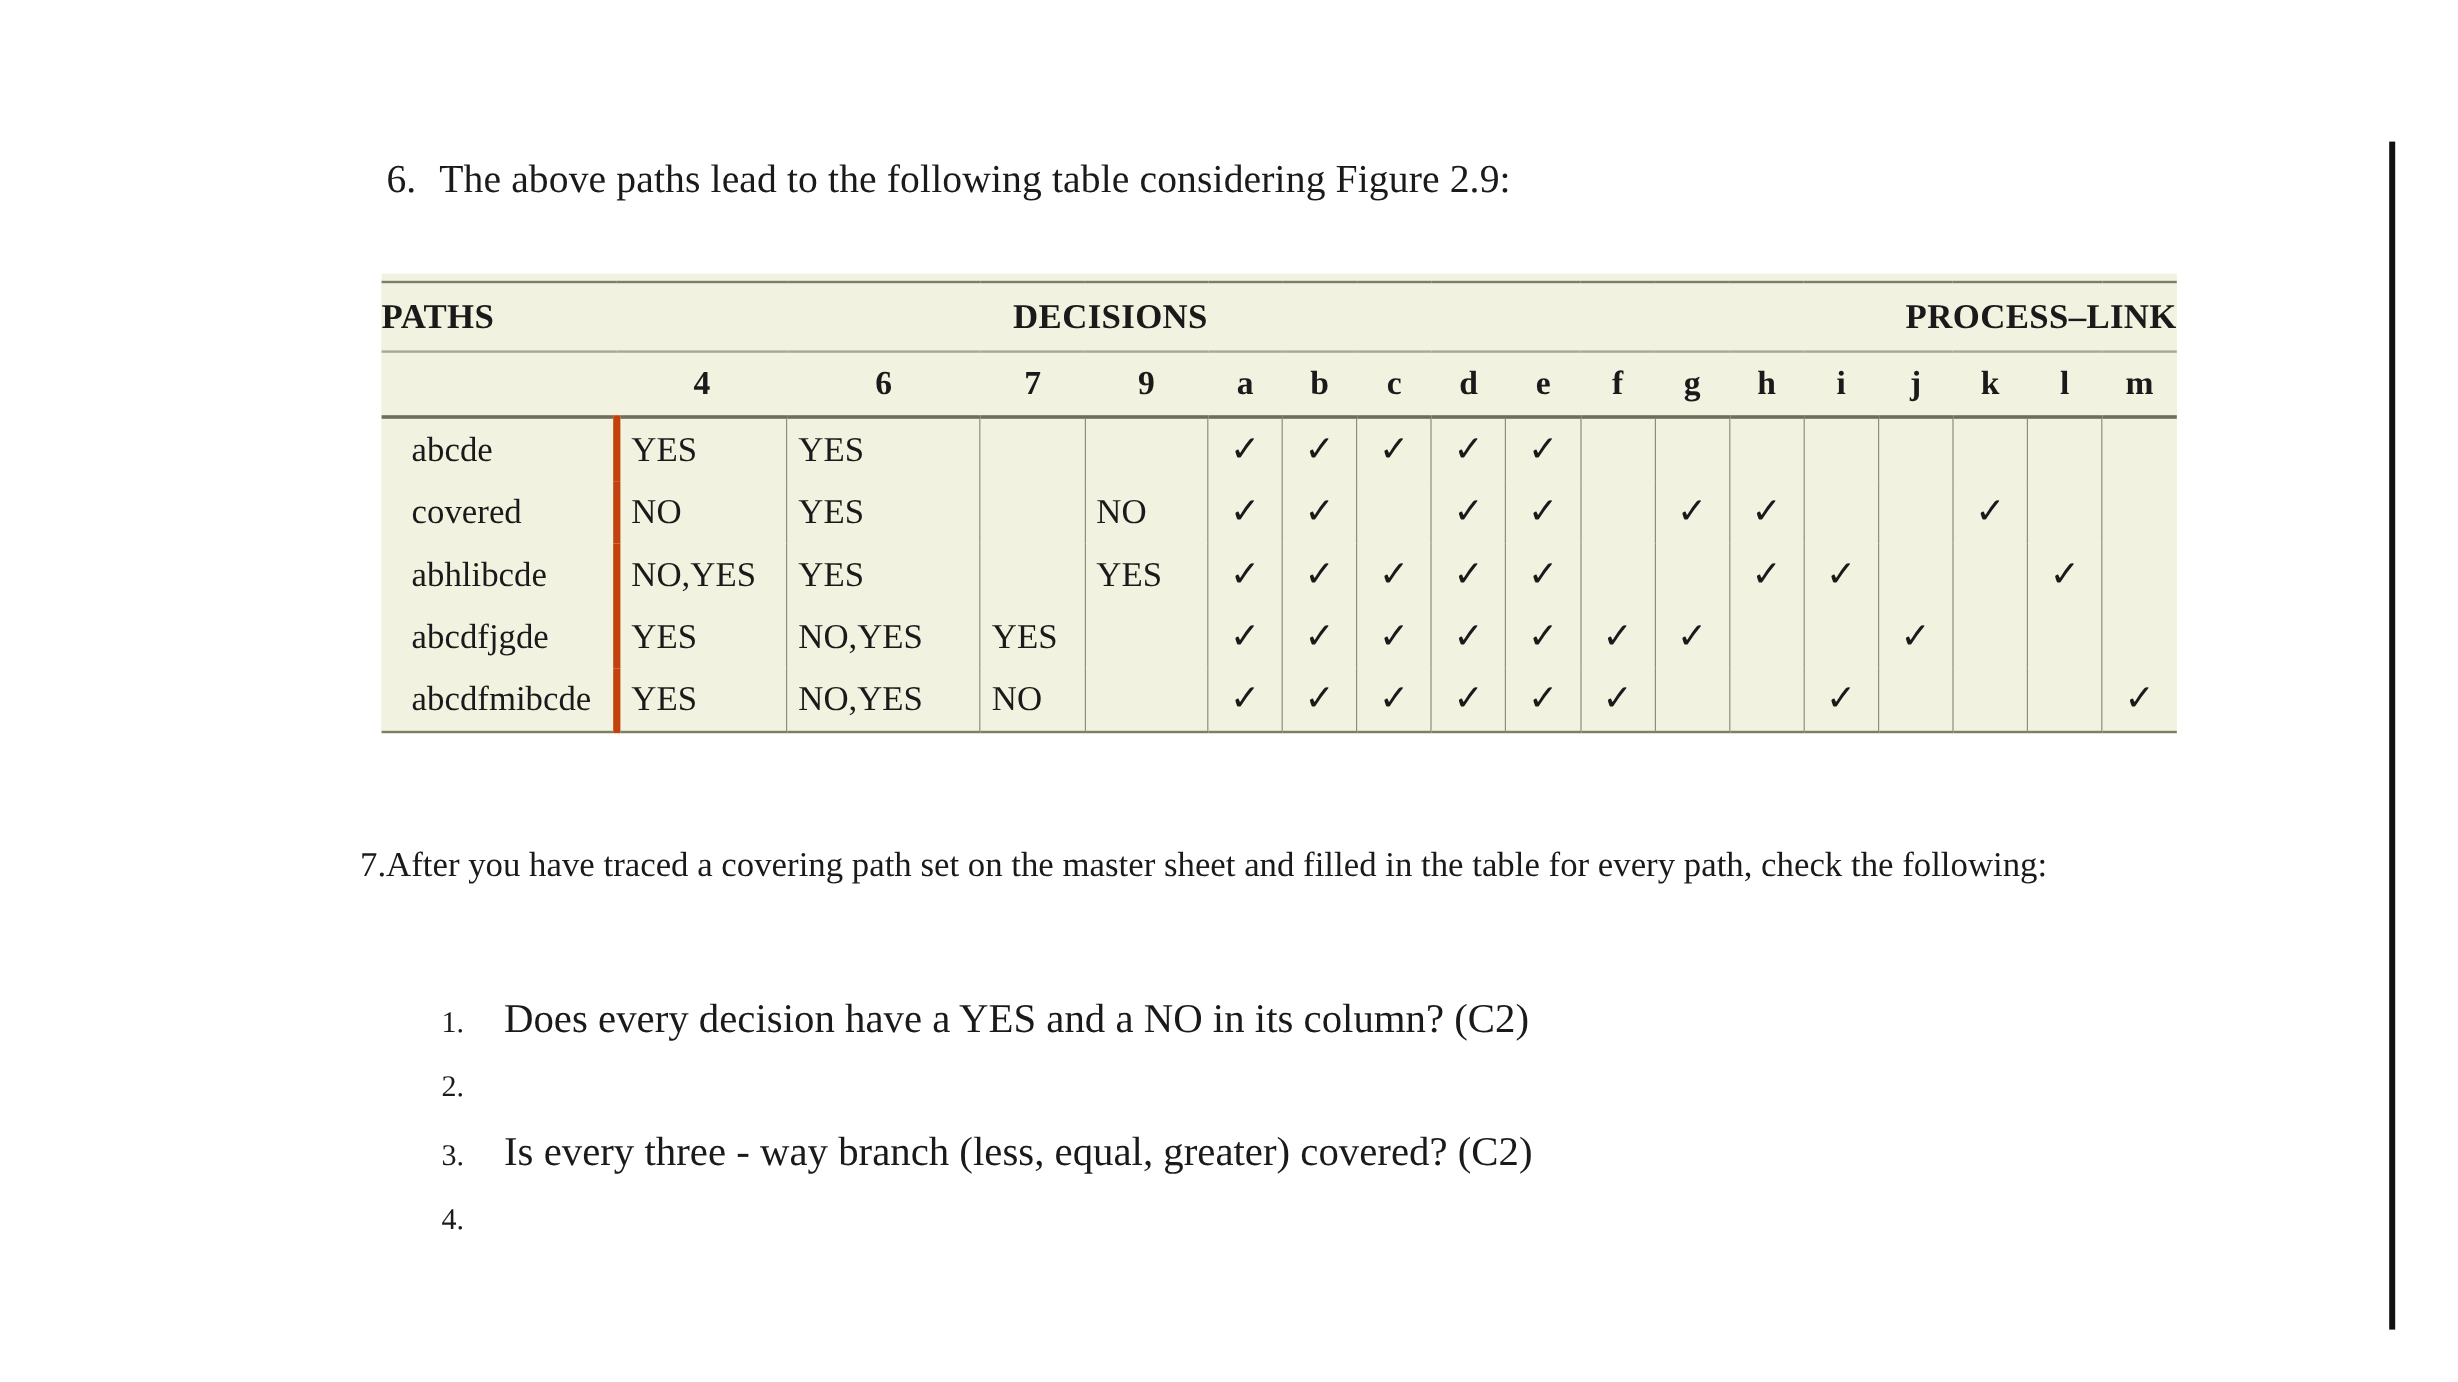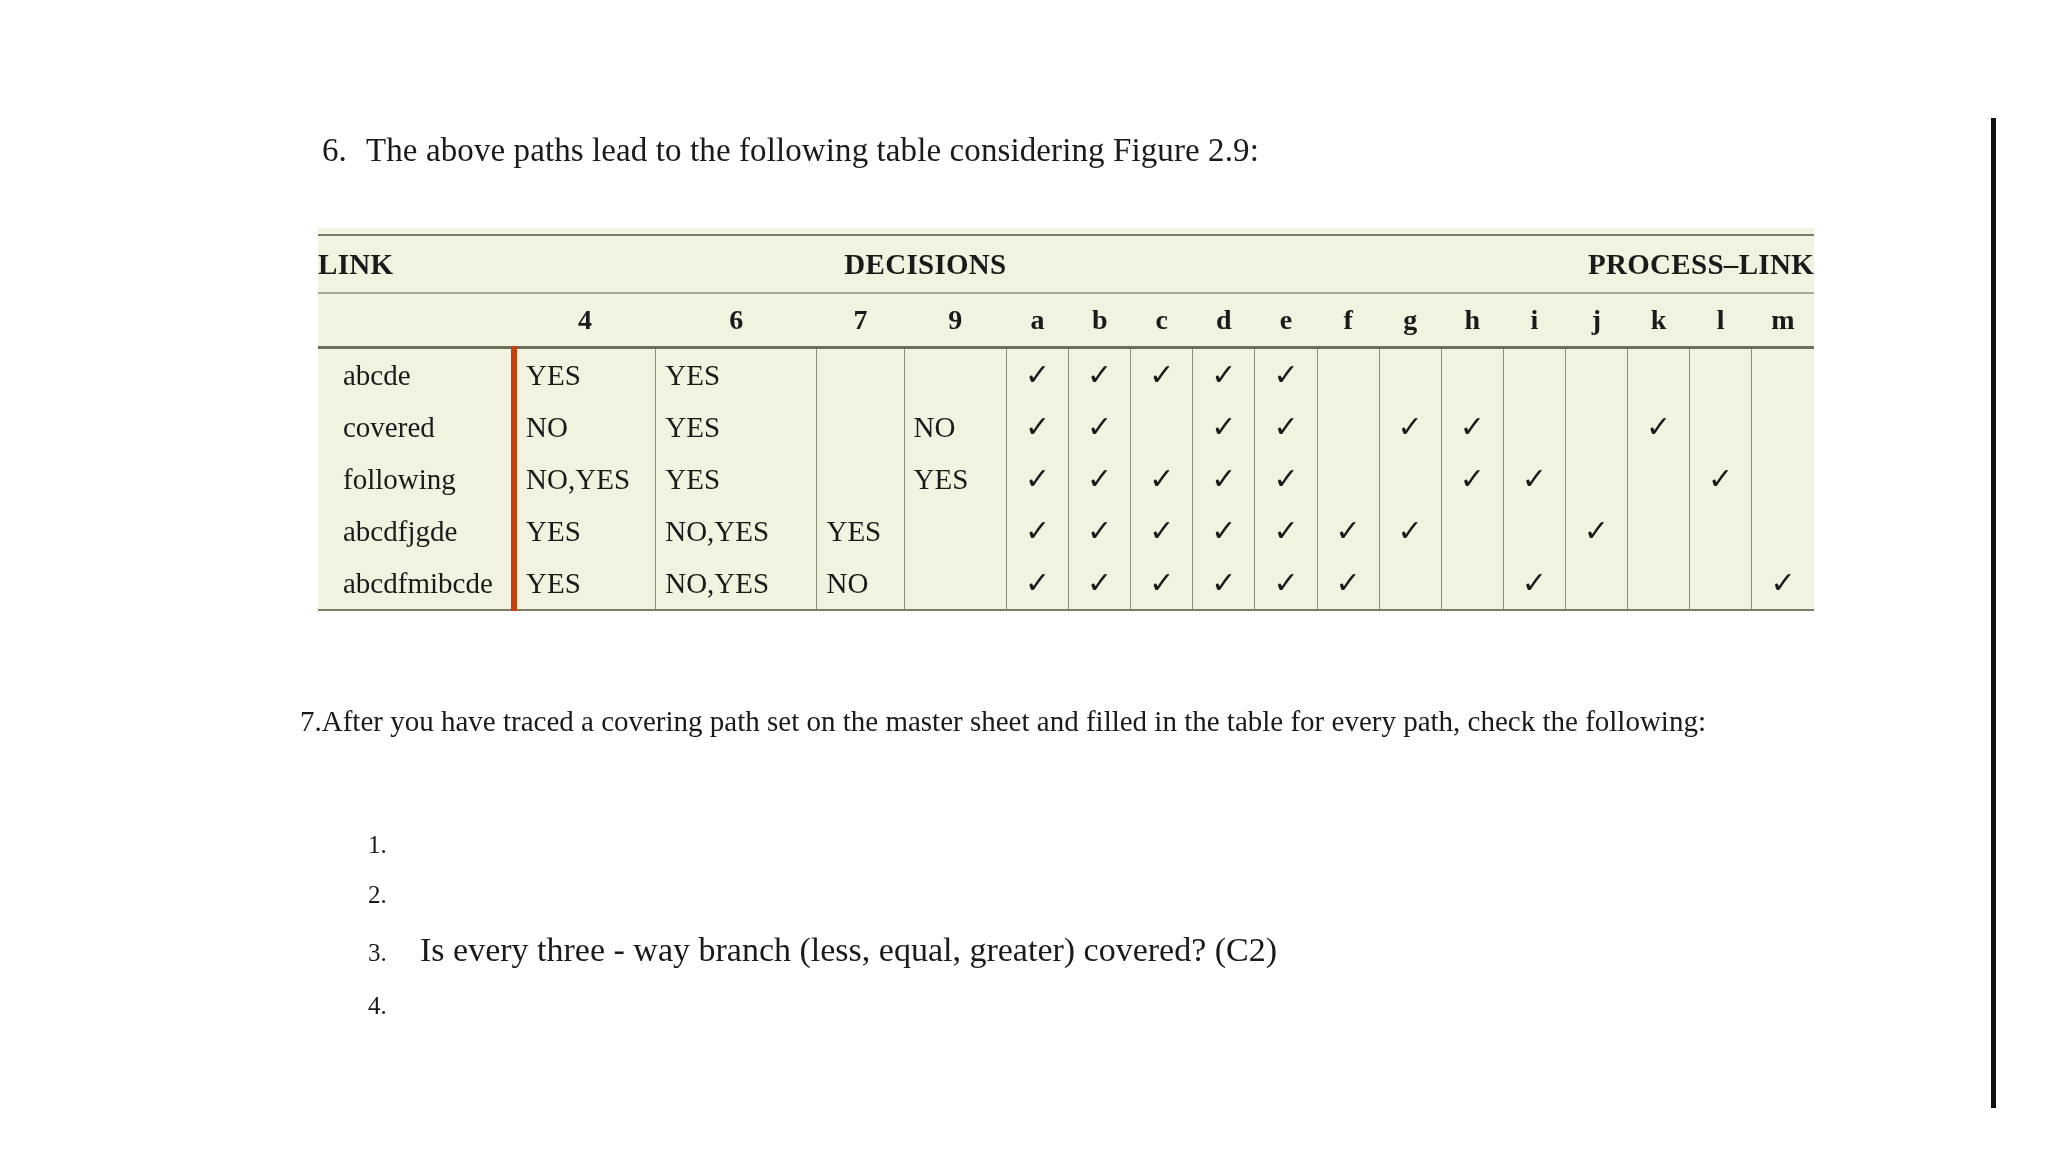--- a/index.html
+++ b/index.html
@@ -185,21 +185,21 @@
       <col style="width:57px">
         <col style="width:57px">
         <col style="width:57px">
       <col style="width:57px">
         <col style="width:57px">
         <col style="width:57px">
       <col style="width:57px">
     </colgroup>
     <thead>
       <tr class="group-row">
-        <th class="g-paths" colspan="1">LINK</th>
+        <th class="g-paths" colspan="1">PATHS</th>
         <th class="g-dec" colspan="4">DECISIONS</th>
         <th class="g-proc" colspan="13">PROCESS–LINK</th>
       </tr>
       <tr class="sub-row">
         <th class="blank-paths"></th>
         <th>4</th>
         <th>6</th>
         <th>7</th>
         <th>9</th>
         <th>a</th>
@@ -252,21 +252,21 @@
           <td class="link-cell"><span class="tick off">✓</span></td>
           <td class="link-cell"><span class="tick">✓</span></td>
           <td class="link-cell"><span class="tick">✓</span></td>
           <td class="link-cell"><span class="tick off">✓</span></td>
           <td class="link-cell"><span class="tick off">✓</span></td>
           <td class="link-cell"><span class="tick">✓</span></td>
           <td class="link-cell"><span class="tick off">✓</span></td>
           <td class="link-cell last-col"><span class="tick off">✓</span></td>
         </tr>
         <tr class="data-row">
-          <td class="path-cell">following</td>
+          <td class="path-cell">abhlibcde</td>
           <td class="dec-cell">NO,YES</td>
           <td class="dec-cell">YES</td>
           <td class="dec-cell"></td>
           <td class="dec-cell">YES</td>
           <td class="link-cell"><span class="tick">✓</span></td>
           <td class="link-cell"><span class="tick">✓</span></td>
           <td class="link-cell"><span class="tick">✓</span></td>
           <td class="link-cell"><span class="tick">✓</span></td>
           <td class="link-cell"><span class="tick">✓</span></td>
           <td class="link-cell"><span class="tick off">✓</span></td>
@@ -322,20 +322,21 @@
   </table>
 </div>
 
 <div id="item7">
   <span>7.</span><span>After you have traced a covering path set on the master sheet and filled in the table for every path, check the following:</span>
 </div>
 
 <div id="checklist">
     <div class="cl-item">
       <span class="cl-num">1.</span>
+      <span class="cl-text">Does every decision have a YES and a NO in its column? (C2)</span>
     </div>
     <div class="cl-item">
       <span class="cl-num">2.</span>
     </div>
     <div class="cl-item">
       <span class="cl-num">3.</span>
       <span class="cl-text">Is every three - way branch (less, equal, greater) covered? (C2)</span>
     </div>
     <div class="cl-item">
       <span class="cl-num">4.</span>

